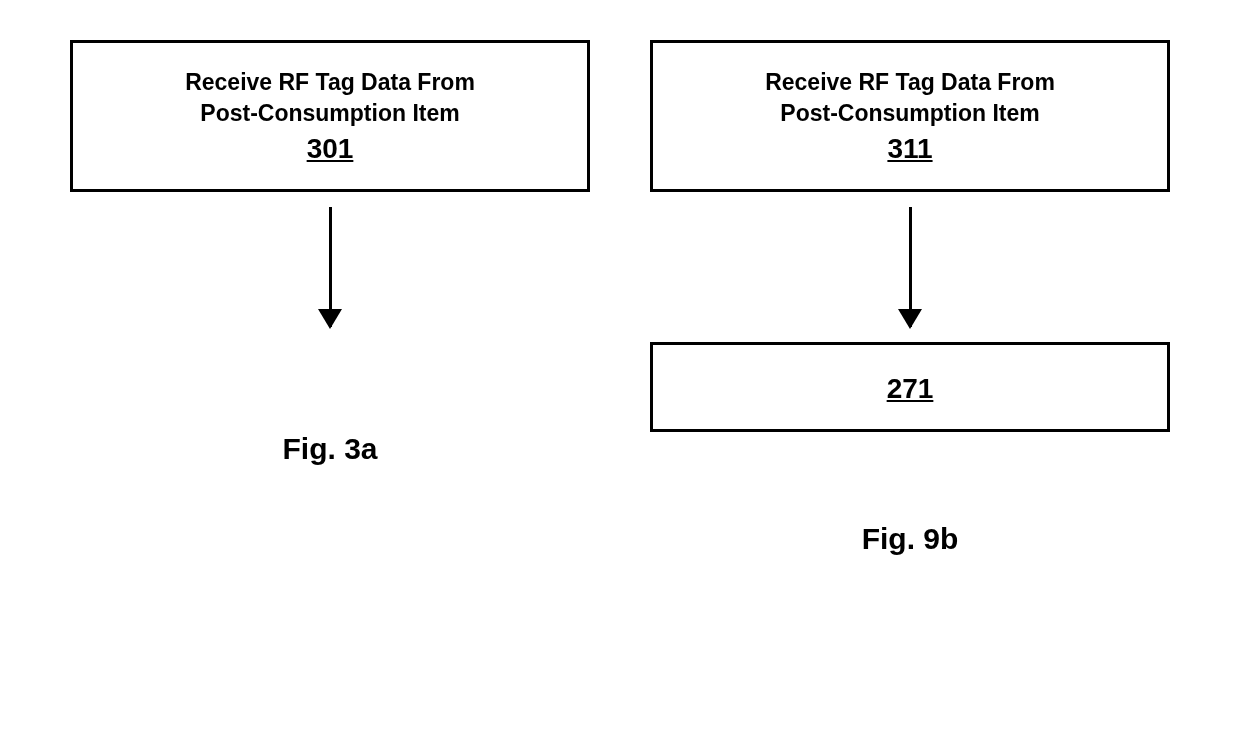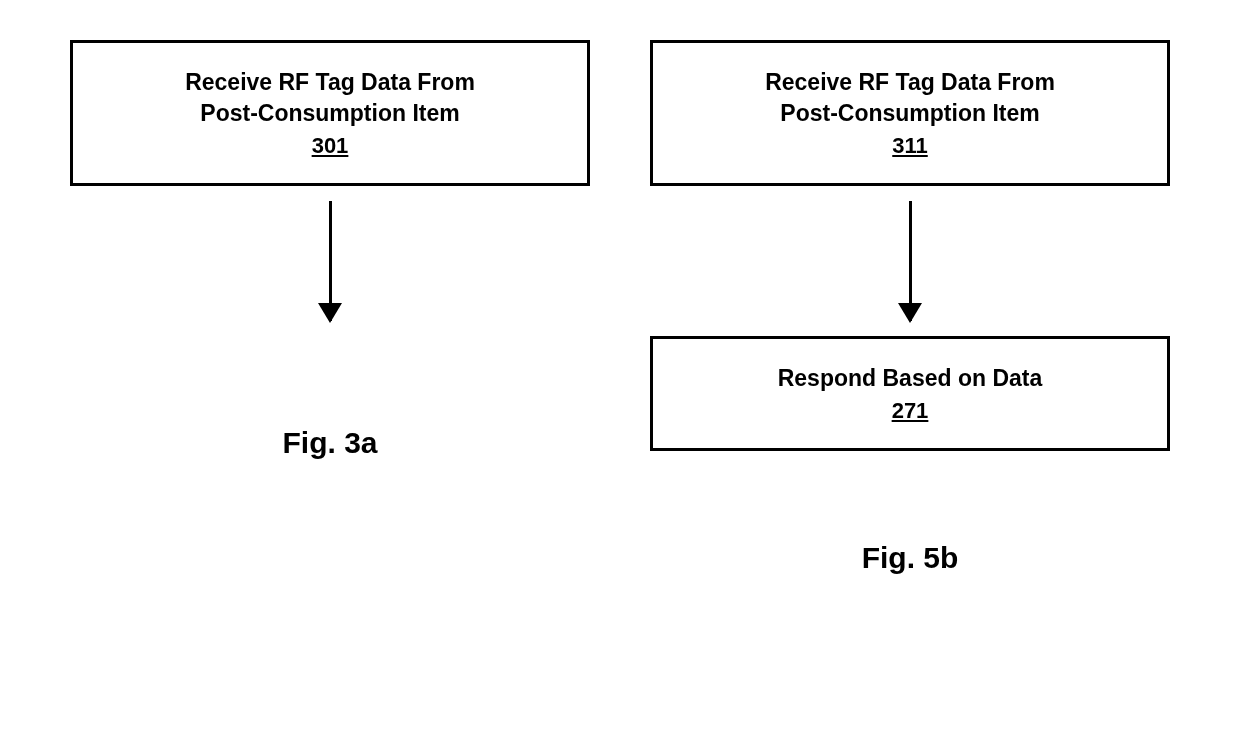--- a/index.html
+++ b/index.html
@@ -28,21 +28,21 @@
     padding: 24px 20px;
     text-align: center;
     background: #fff;
   }
   .box-title {
     font-size: 23px;
     font-weight: bold;
     line-height: 1.35;
   }
   .box-ref {
-    font-size: 22px;
+    font-size: 28px;
     font-weight: bold;
     text-decoration: underline;
     margin-top: 4px;
     display: inline-block;
   }
   .arrow-wrap {
     height: 150px;
     display: flex;
     align-items: center;
     justify-content: center;
@@ -90,19 +90,18 @@
 
   <div class="flowchart">
     <div class="box">
       <div class="box-title">Receive RF Tag Data From<br>Post-Consumption Item</div>
       <span class="box-ref">311</span>
     </div>
     <div class="arrow-wrap">
       <div class="arrow"></div>
     </div>
     <div class="box">
-      <div class="box-title">Respond Based on Data</div>
       <span class="box-ref">271</span>
     </div>
-    <div class="fig-label">Fig. 5b</div>
+    <div class="fig-label">Fig. 9b</div>
   </div>
 
 </div>
 
 </body></html>

